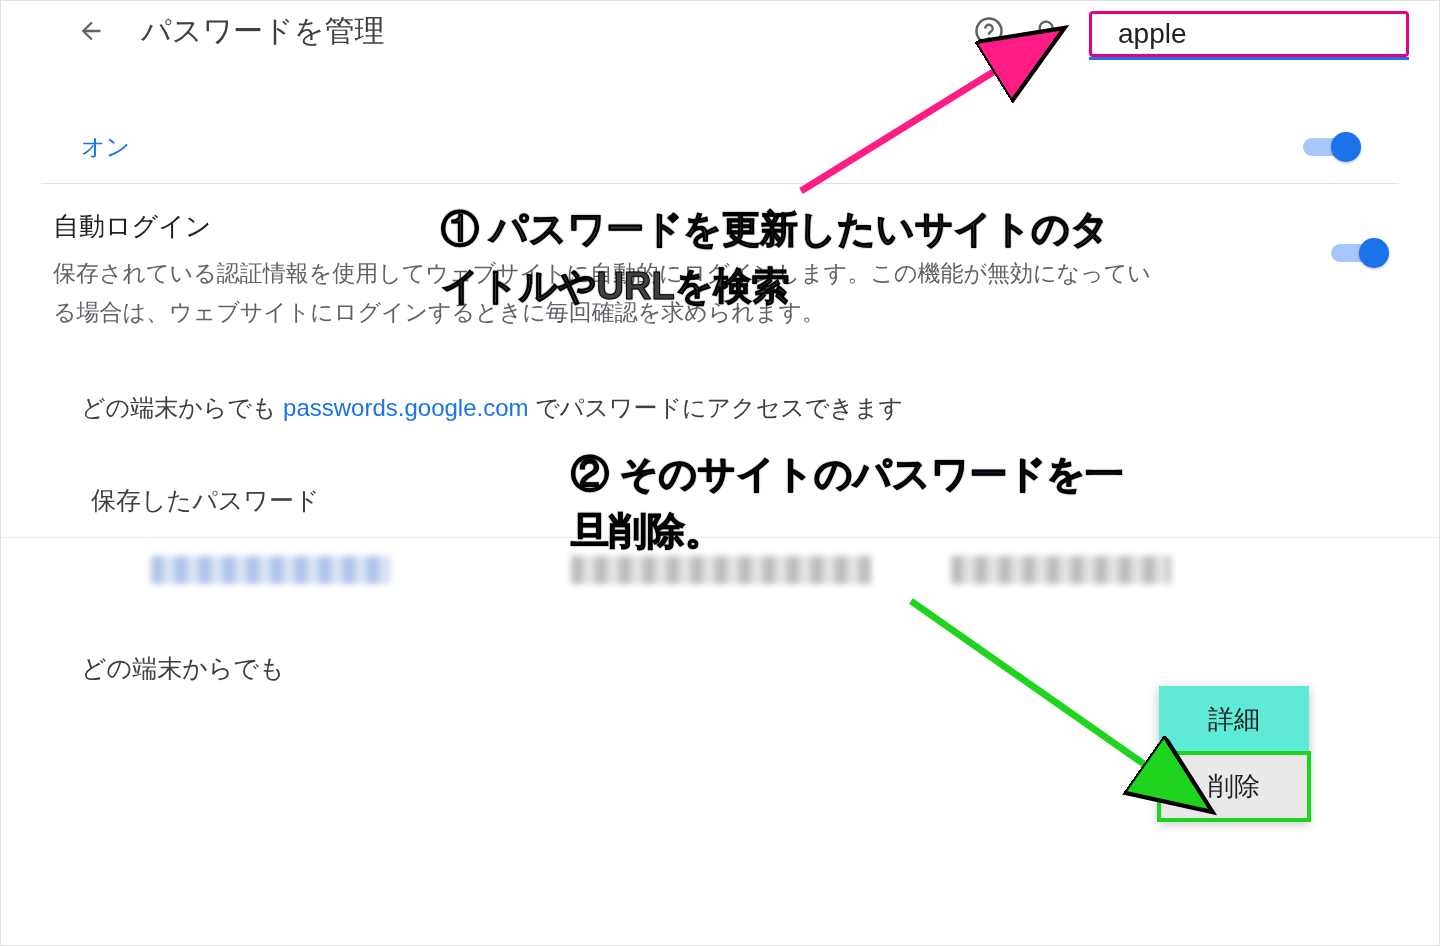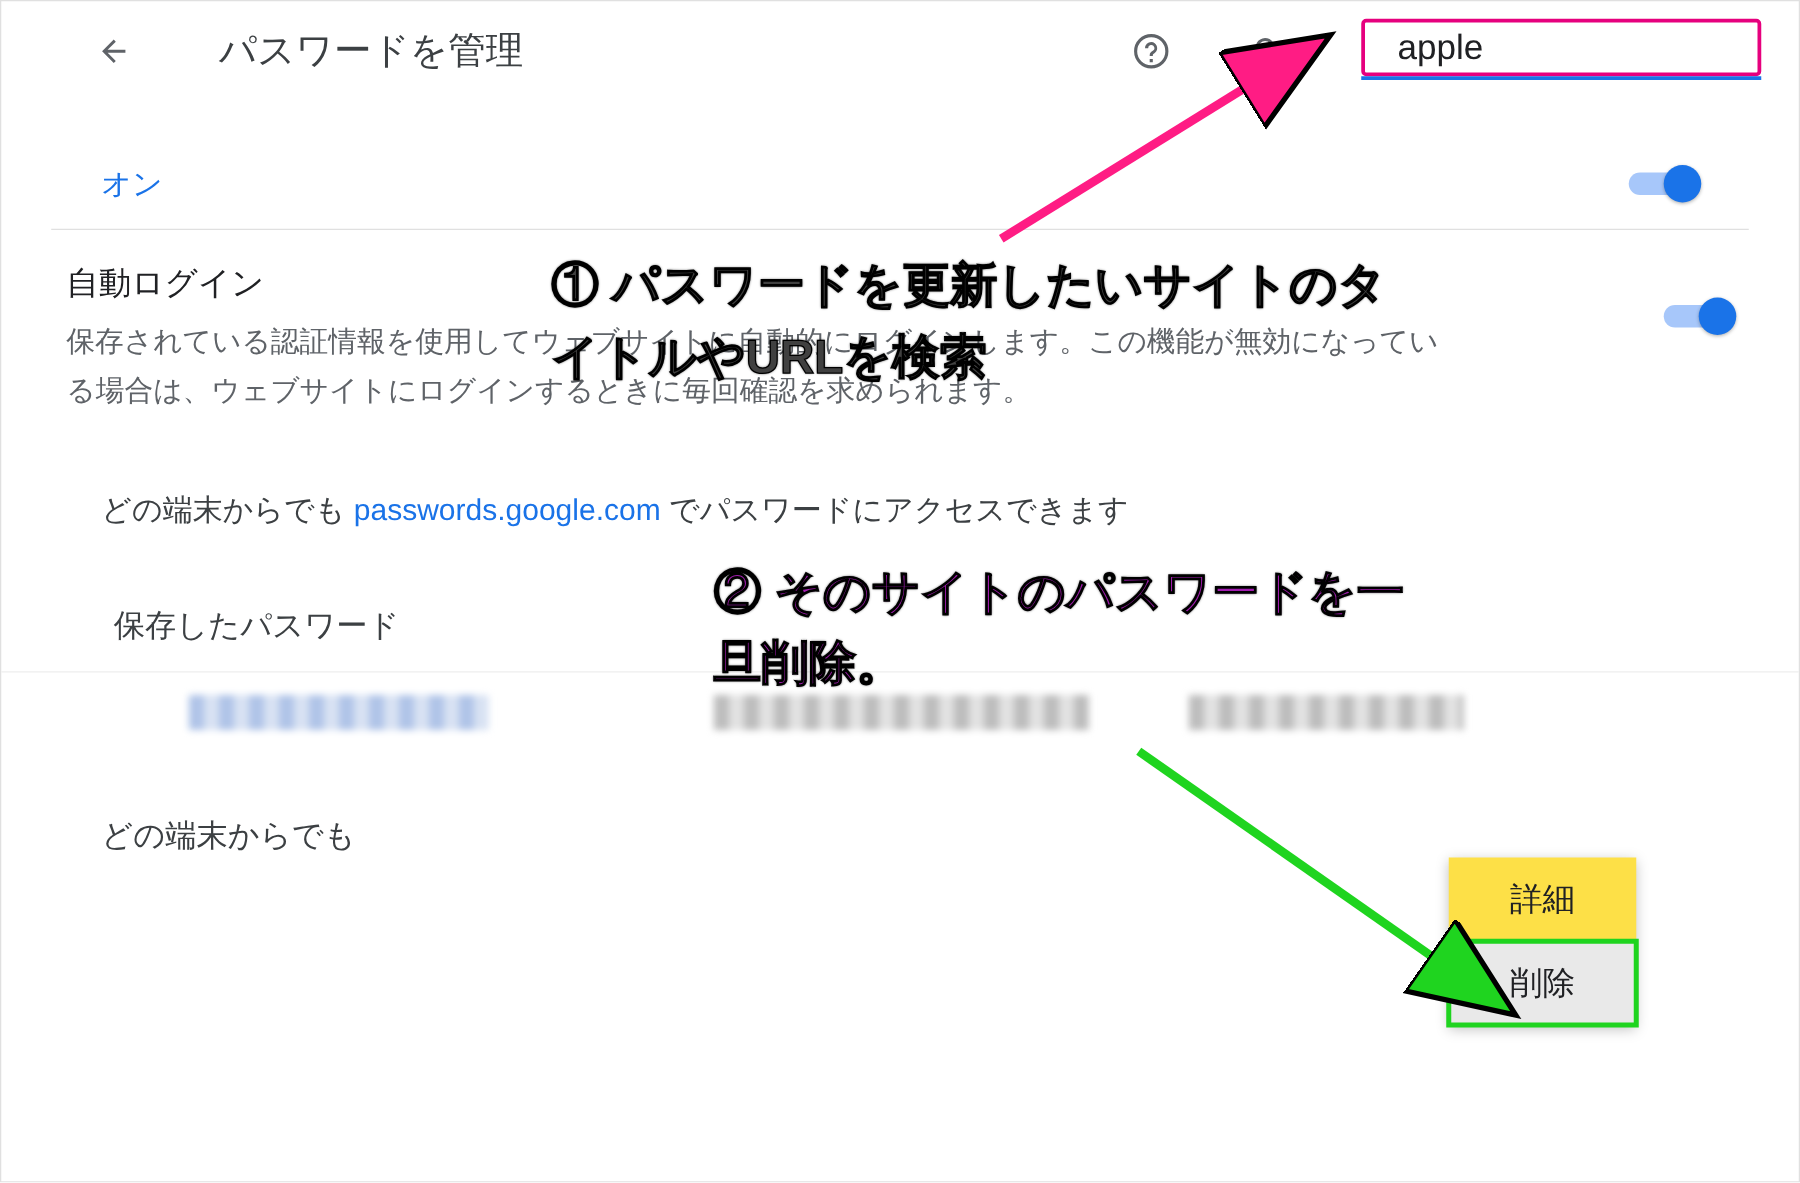--- a/index.html
+++ b/index.html
@@ -13,24 +13,23 @@
   }
   .page {
     position: relative;
     width: 1440px; height: 946px;
     border: 1px solid #e0e0e0;
   }
 
   
   .header {
     display: flex;
-    align-items: flex-end;
+    align-items: flex-start;
     padding: 10px 30px 10px 70px;
     height: 70px;
-    gap: 34px;
   }
   .back-btn {
     width: 40px; height: 40px;
     display: flex; align-items: center; justify-content: center;
     color: #5f6368; border-radius: 50%;
     margin-right: 30px;
   }
   .title {
     font-size: 30px;
     color: #3c4043;
@@ -128,21 +127,21 @@
   .cell-user .blur-gray { width: 300px; }
   .cell-pass .blur-gray { width: 220px; }
 
   .never-save { padding: 50px 80px 20px; font-size: 25px; color: #3c4043; }
 
   
   .context-menu {
     position: absolute;
     right: 130px; top: 685px;
     width: 150px;
-    background: #fde047;
+    background: #5eead4;
     box-shadow: 0 3px 10px rgba(0,0,0,.25);
   }
   .menu-item {
     font-size: 26px; text-align: center;
     padding: 16px 0; color: #202124;
   }
   .menu-item.delete {
     background: #e9e9e9;
     outline: 4px solid #1fd41f;
     outline-offset: -2px;
@@ -150,21 +149,21 @@
 
   
   .anno {
     position: absolute;
     font-size: 38px; font-weight: 800;
     line-height: 1.5;
     -webkit-text-stroke: 1px #000;
     text-shadow: 0 0 2px #000;
   }
   .anno.pink { color: #404040; left: 440px; top: 200px; width: 700px; }
-  .anno.green { color: #a21caf; left: 570px; top: 445px; width: 560px; }
+  .anno.green { color: #0f172a; left: 570px; top: 445px; width: 560px; }
 
   
   svg.overlay {
     position: absolute; inset: 0;
     width: 1440px; height: 946px;
     pointer-events: none;
   }
 </style>
 </head>
 <body>

